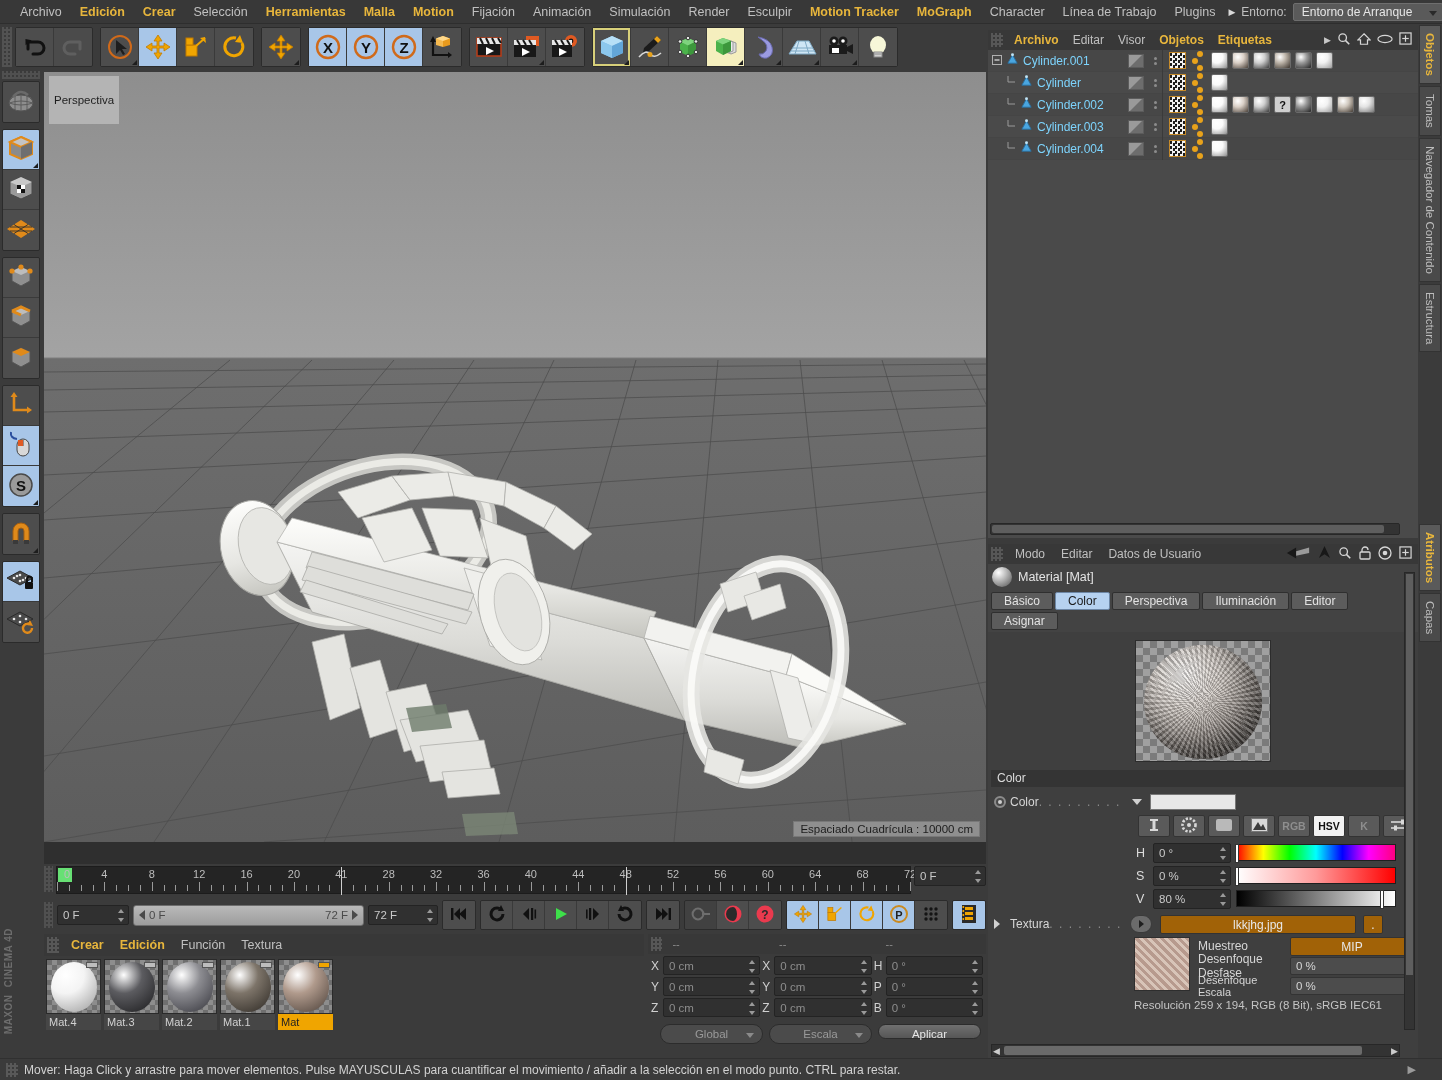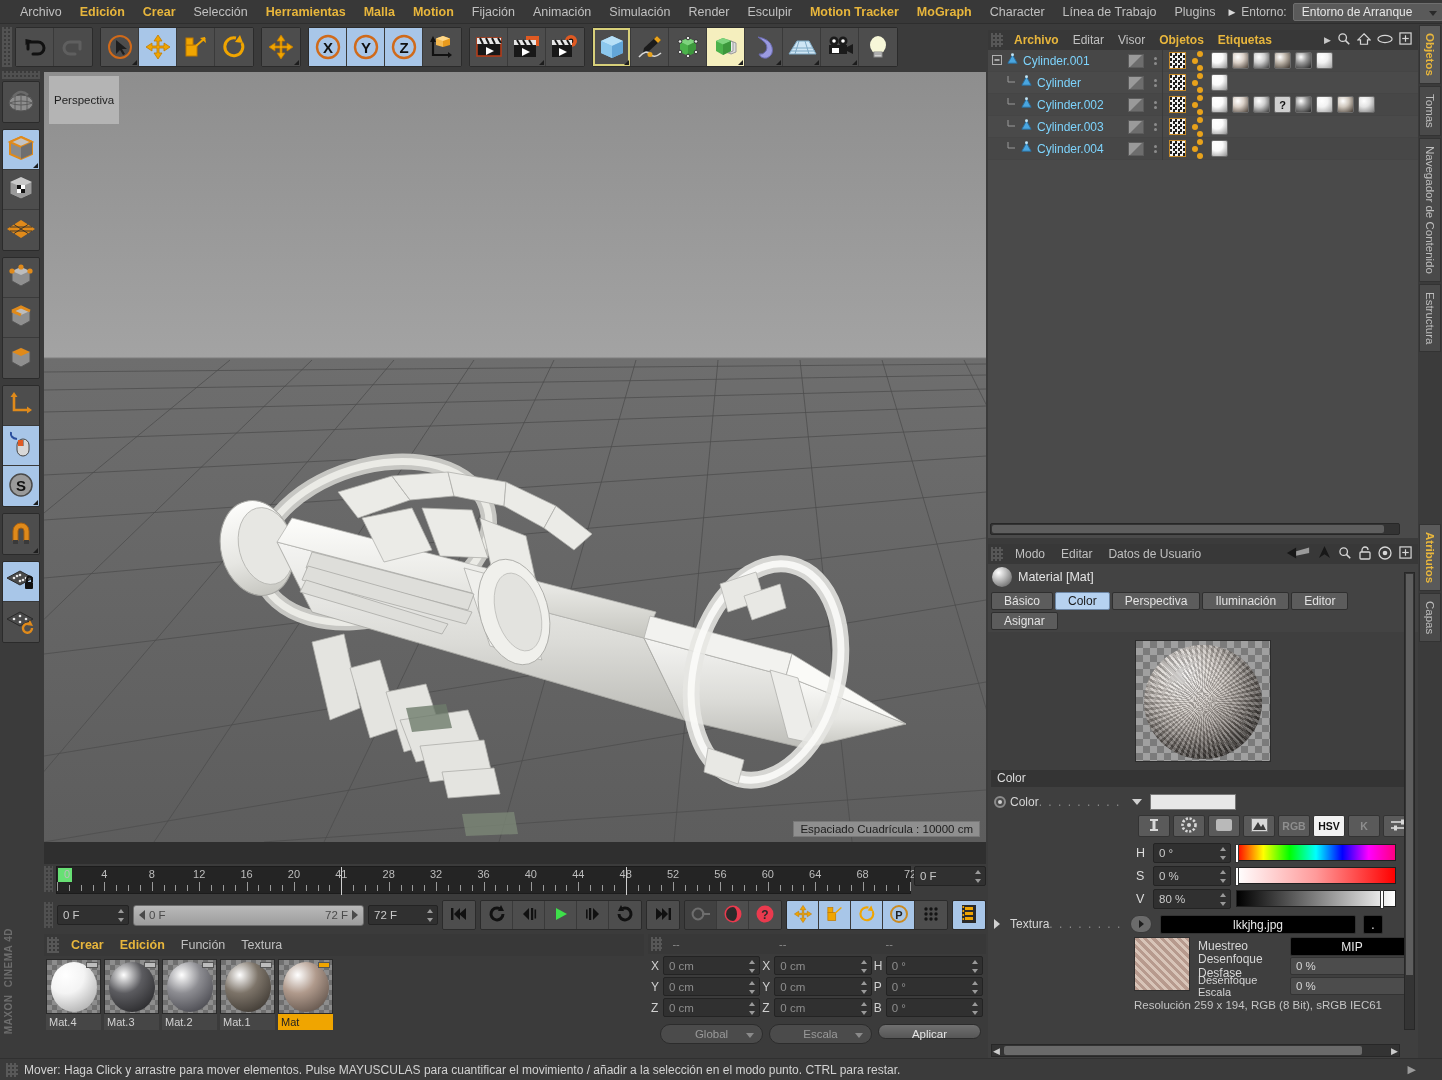--- a/index.html
+++ b/index.html
@@ -213,21 +213,21 @@
   .mbtn { width: 32px; height: 22px; background: #5a5a5a; border: 1px solid #333; border-radius: 2px;
     display: flex; align-items: center; justify-content: center; font-size: 10.5px; color: #cfcfcf; font-weight: bold; }
   .mbtn.on { background: #f2f2f2; color: #101010; }
   .mbtn.off { color: #8e8e8e; }
   .hsvrow { display: flex; align-items: center; gap: 5px; padding-left: 148px; height: 23px; }
   .hsvrow .hl { width: 12px; font-size: 12.5px; color: #dcdcdc; }
   .hsv-field { width: 78px; }
   .grad { position: relative; flex: 1; height: 17px; border: 1px solid #1f1f1f; }
   .grad .knob { position: absolute; top: -1px; width: 4px; height: 19px; background: #fff; border: 1px solid #333; }
   .slider-plain { flex: 1; height: 17px; background: #9a9a9a; border: 1px solid #1f1f1f; }
-  .textfield { background: #000000; border: 1px solid #333; height: 19px; line-height: 18px;
+  .textfield { background: #a16207; border: 1px solid #333; height: 19px; line-height: 18px;
     font-size: 12px; color: #e8e8e8; text-align: center; border-radius: 2px; }
   .smallfield { background: #4c4c4c; border: 1px solid #333; height: 18px; line-height: 17px;
     font-size: 11.5px; color: #d6d6d6; padding-left: 5px; border-radius: 2px; }
   .am-vscroll { position: absolute; right: 3px; top: 28px; width: 11px; bottom: 30px; background: #343434; border:1px solid #272727; }
   .am-vscroll .th { position:absolute; left:1px; top:1px; width:7px; height: 88%; background:#5e5e5e; }
   .am-hscroll { position: absolute; left: 3px; right: 18px; bottom: 3px; height: 13px; background: #333; border:1px solid #272727; }
   .am-hscroll .th { position:absolute; left:12px; top:1px; width: 88%; height:9px; background:#6a6a6a; border-radius:2px;}
 
   
   .vtabs { position: absolute; right: 0; top: 25px; width: 24px; height: 1035px; background: #3b3b3b; }

